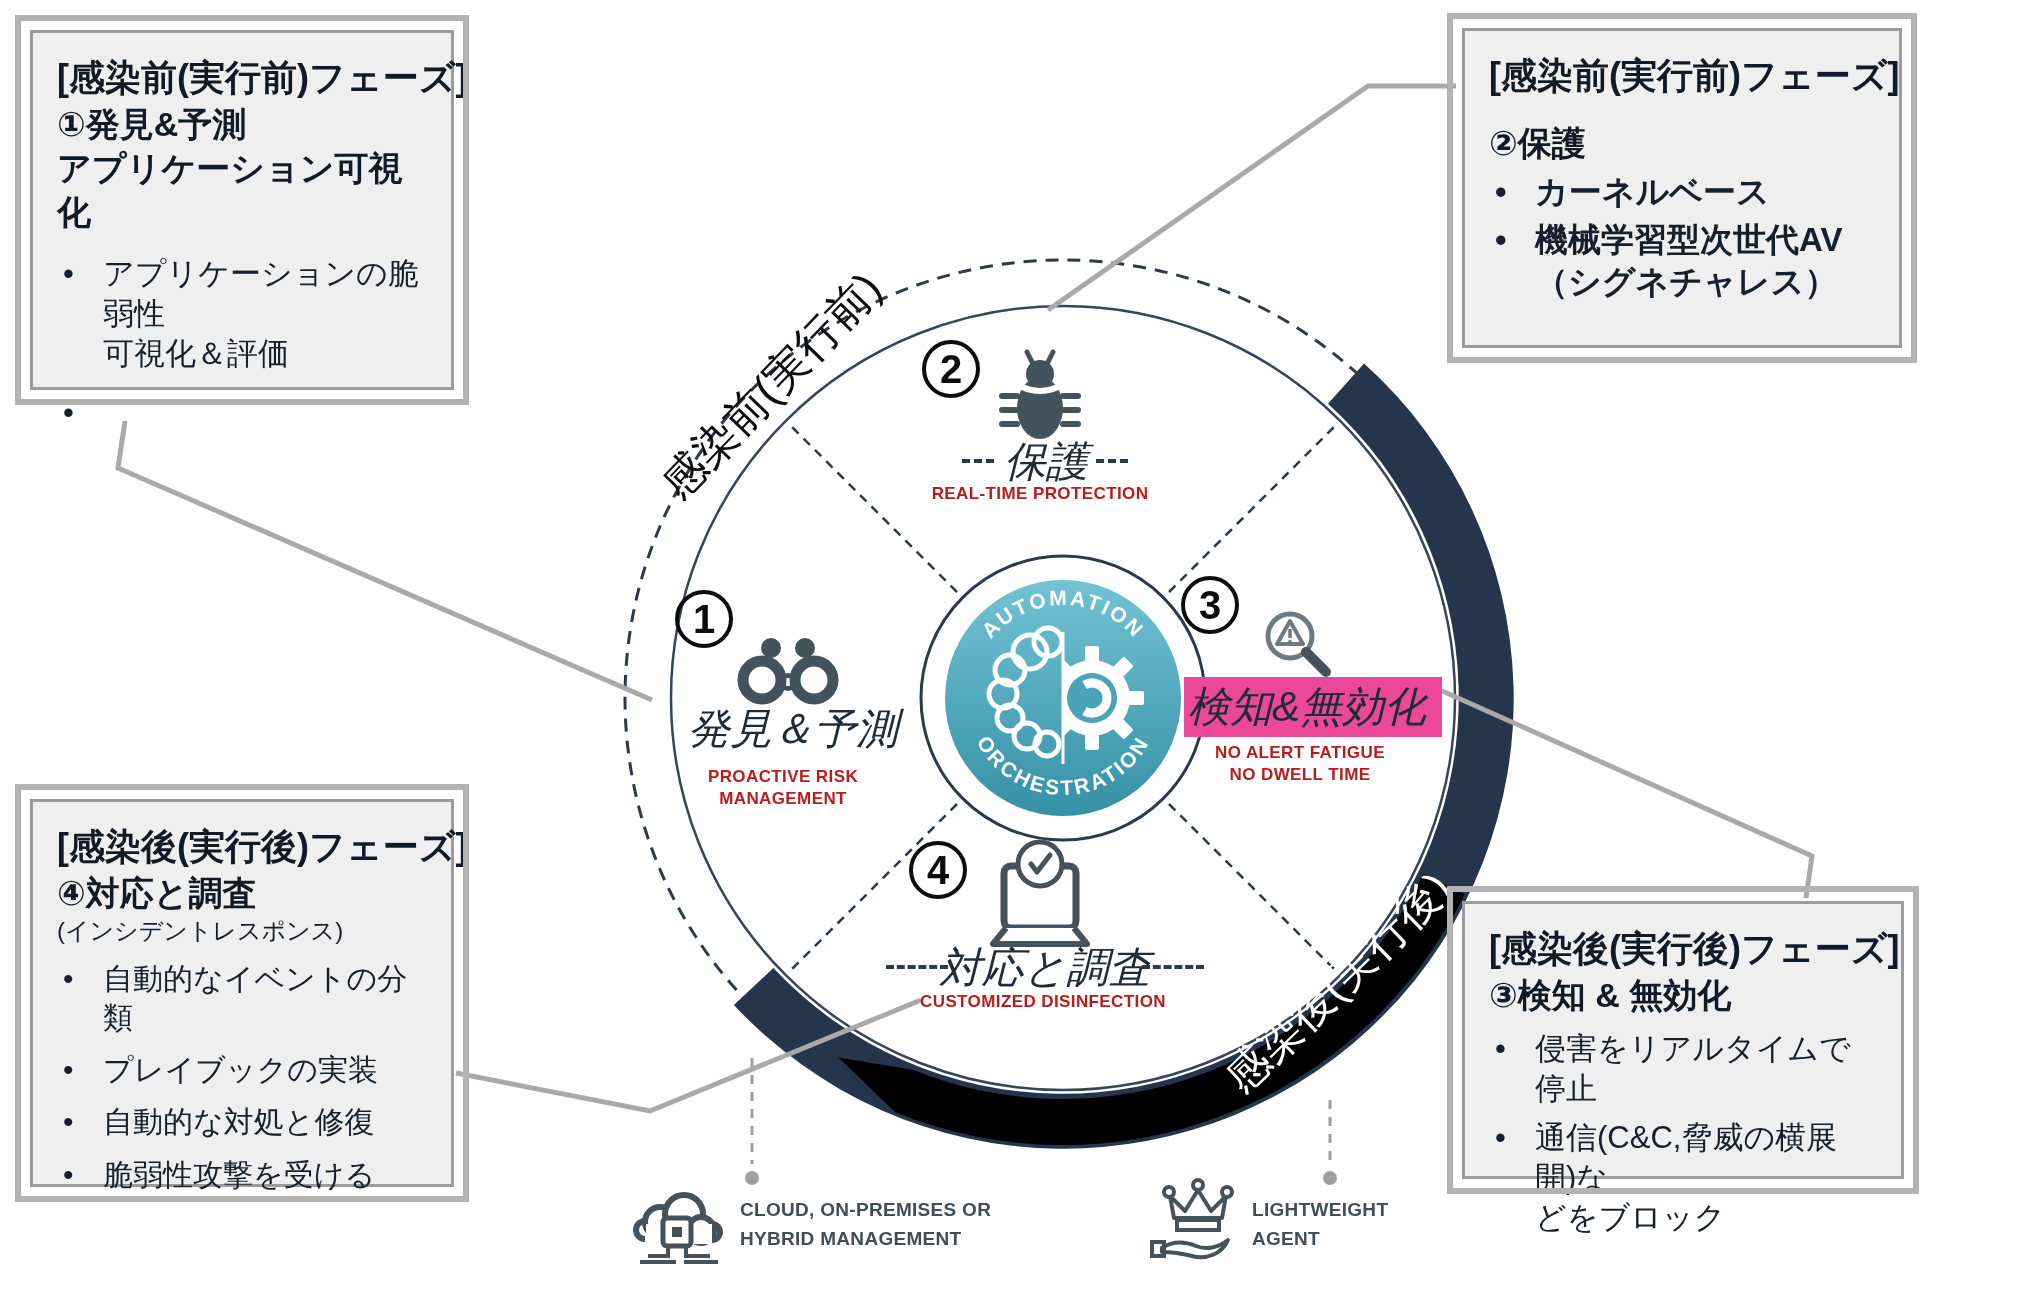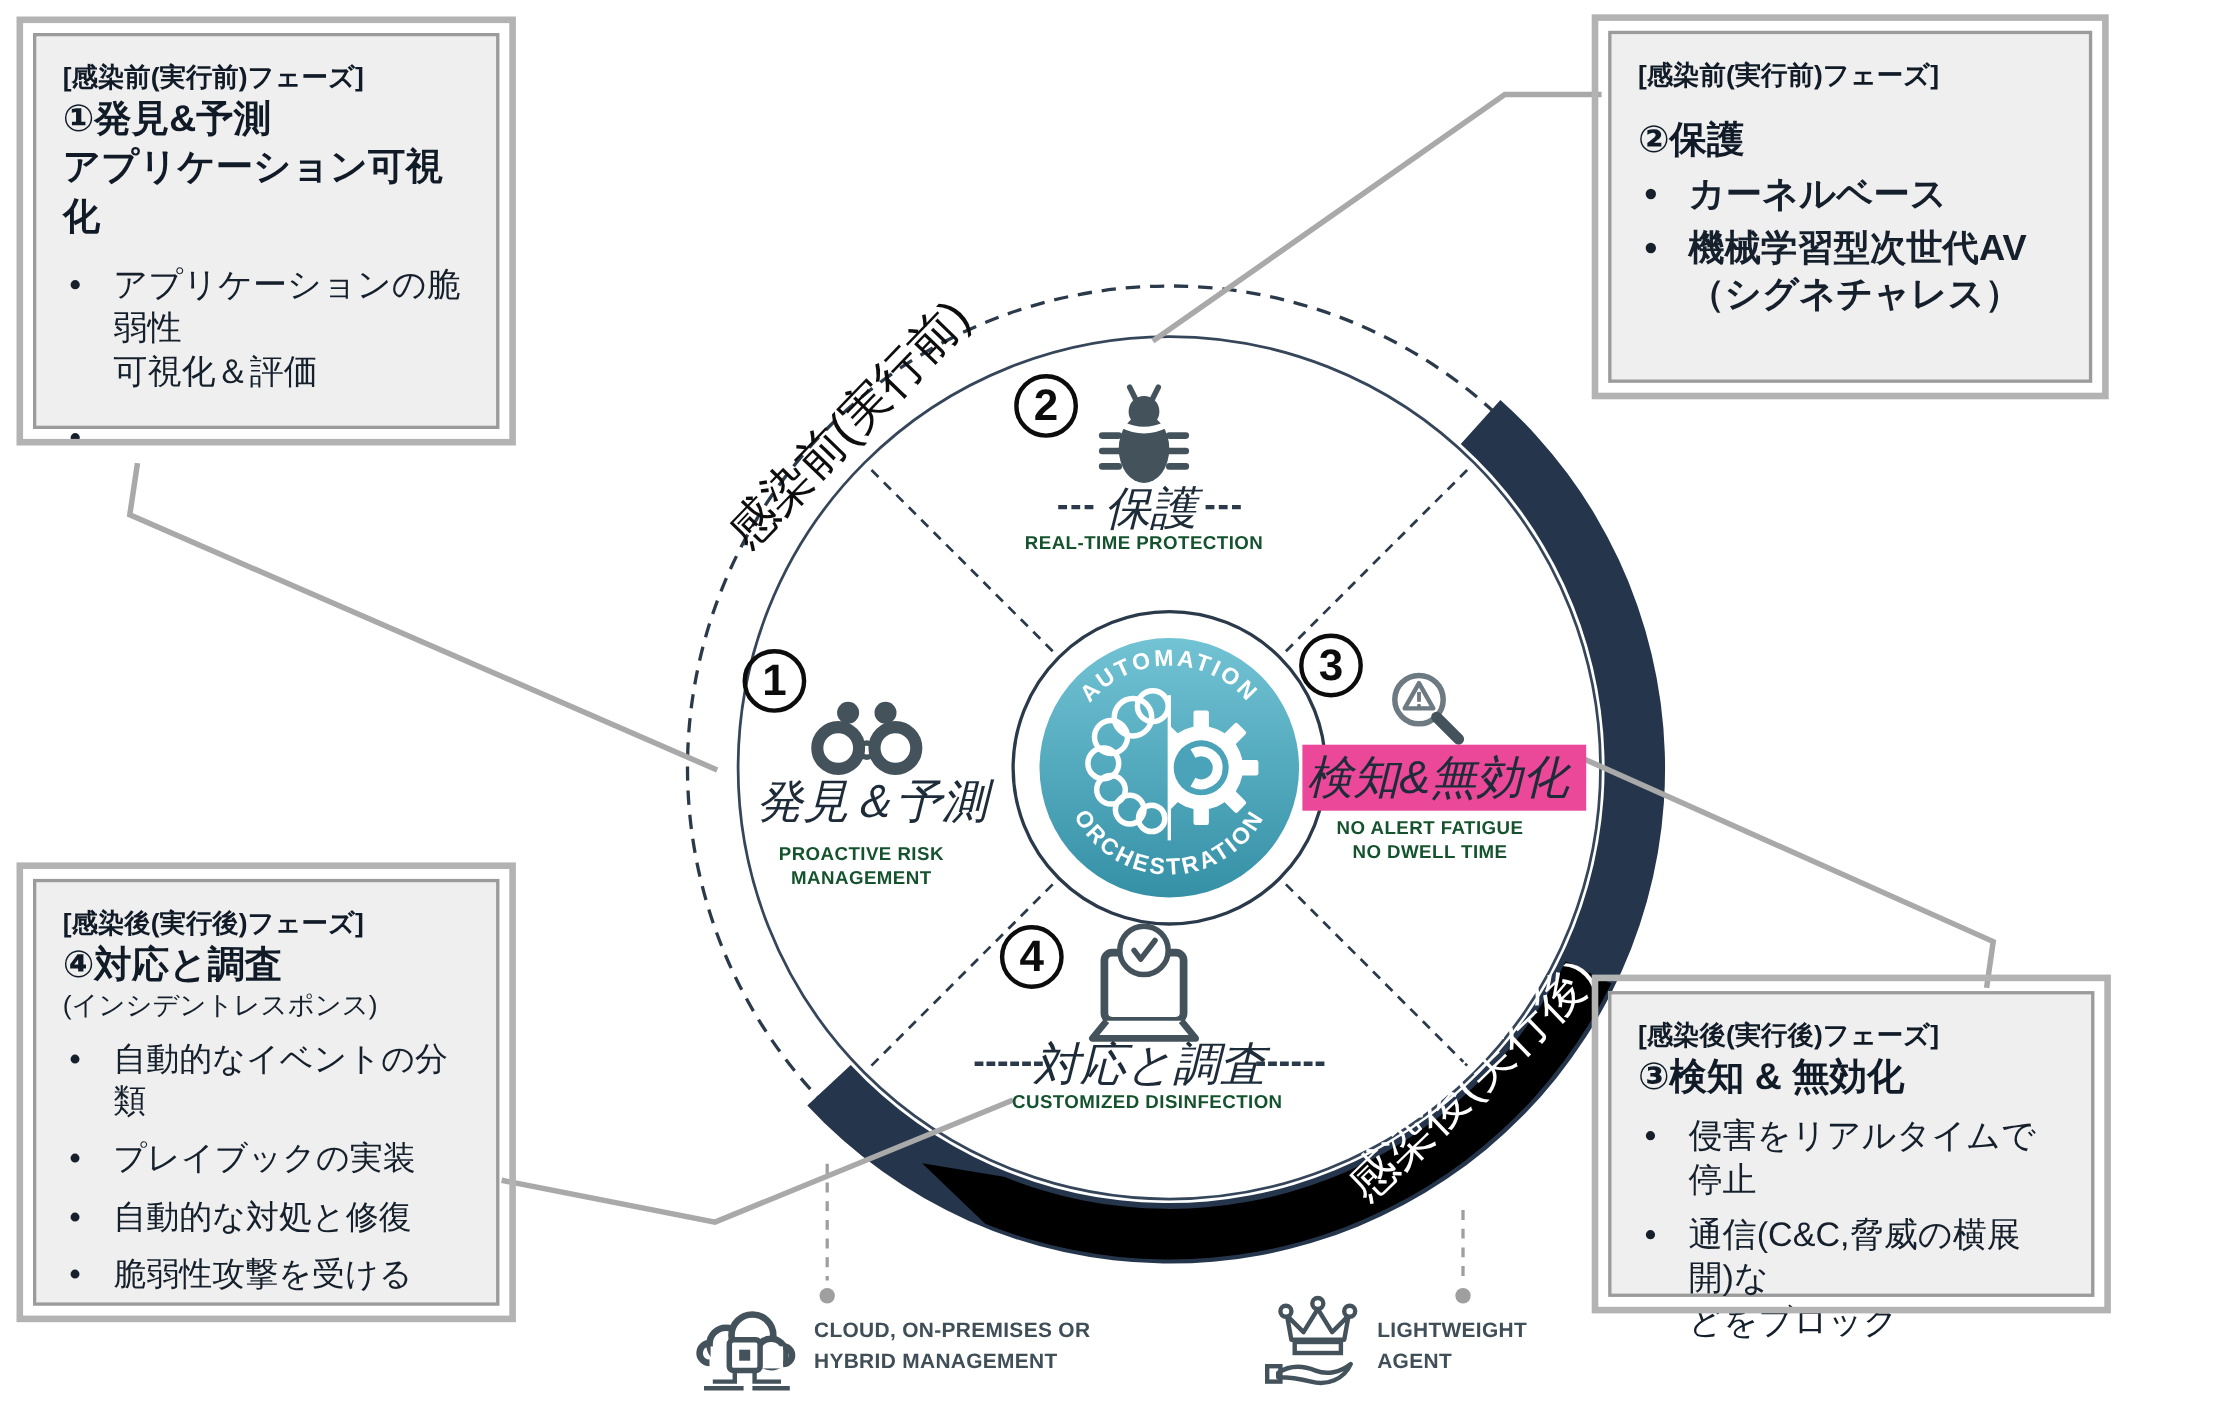--- a/index.html
+++ b/index.html
@@ -4,35 +4,35 @@
 <style>
   html,body{margin:0;padding:0;background:#fff;}
   .stage{position:relative;width:2032px;height:1298px;background:#ffffff;overflow:hidden;
          font-family:"Liberation Sans","DejaVu Sans",sans-serif;color:#15202c;}
   .stage svg.layer{position:absolute;left:0;top:0;}
 
   
   .callout{position:absolute;box-sizing:border-box;background:#efefef;
            border:3px solid #9b9b9b;outline:6px solid #b3b3b3;outline-offset:9px;
            padding:22px 24px;}
-  .c-title{font-size:24px;font-weight:700;color:#101b27;line-height:1.3;white-space:nowrap;}
+  .c-title{font-size:36px;font-weight:700;color:#101b27;line-height:1.3;white-space:nowrap;}
   .c-head{font-size:34px;font-weight:700;color:#101b27;line-height:1.3;}
   .c-sub{font-size:24px;font-weight:400;color:#15202c;line-height:1.3;}
   .b-item{display:flex;margin-top:20px;font-size:31px;line-height:1.28;color:#15202c;}
   .b-item .dot{flex:0 0 40px;text-align:left;padding-left:6px;}
   .b-item .bt{white-space:pre-line;}
   .tr-list .b-item{margin-top:6px;font-weight:700;font-size:33px;}
   .tight .b-item{margin-top:14px;font-size:30px;}
 
   
   .qlabel{position:absolute;transform:translate(-50%,-50%);font-size:42px;color:#1e2b38;
           white-space:nowrap;font-style:italic;}
   .qlabel.bg{background:#ec4899;padding:2px 16px 2px 4px;}
   .qcap{position:absolute;transform:translateX(-50%);text-align:center;font-size:17px;
-        font-weight:700;color:#14532d;letter-spacing:.4px;line-height:1.3;white-space:nowrap;}
+        font-weight:700;color:#b91c1c;letter-spacing:.4px;line-height:1.3;white-space:nowrap;}
   .numcircle{position:absolute;width:58px;height:58px;box-sizing:border-box;border:4px solid #0c0c0c;
              border-radius:50%;display:flex;align-items:center;justify-content:center;
              font-size:40px;font-weight:700;color:#0c0c0c;background:transparent;}
   .dash{position:absolute;border-top:4px dashed #2b3a4a;height:0;}
 
   
   .legend{position:absolute;display:flex;align-items:center;gap:20px;}
   .legend .ltext{font-size:19px;font-weight:700;color:#3f4e57;line-height:1.5;letter-spacing:.3px;}
   .legend .ltext span{display:block;}
 </style>

